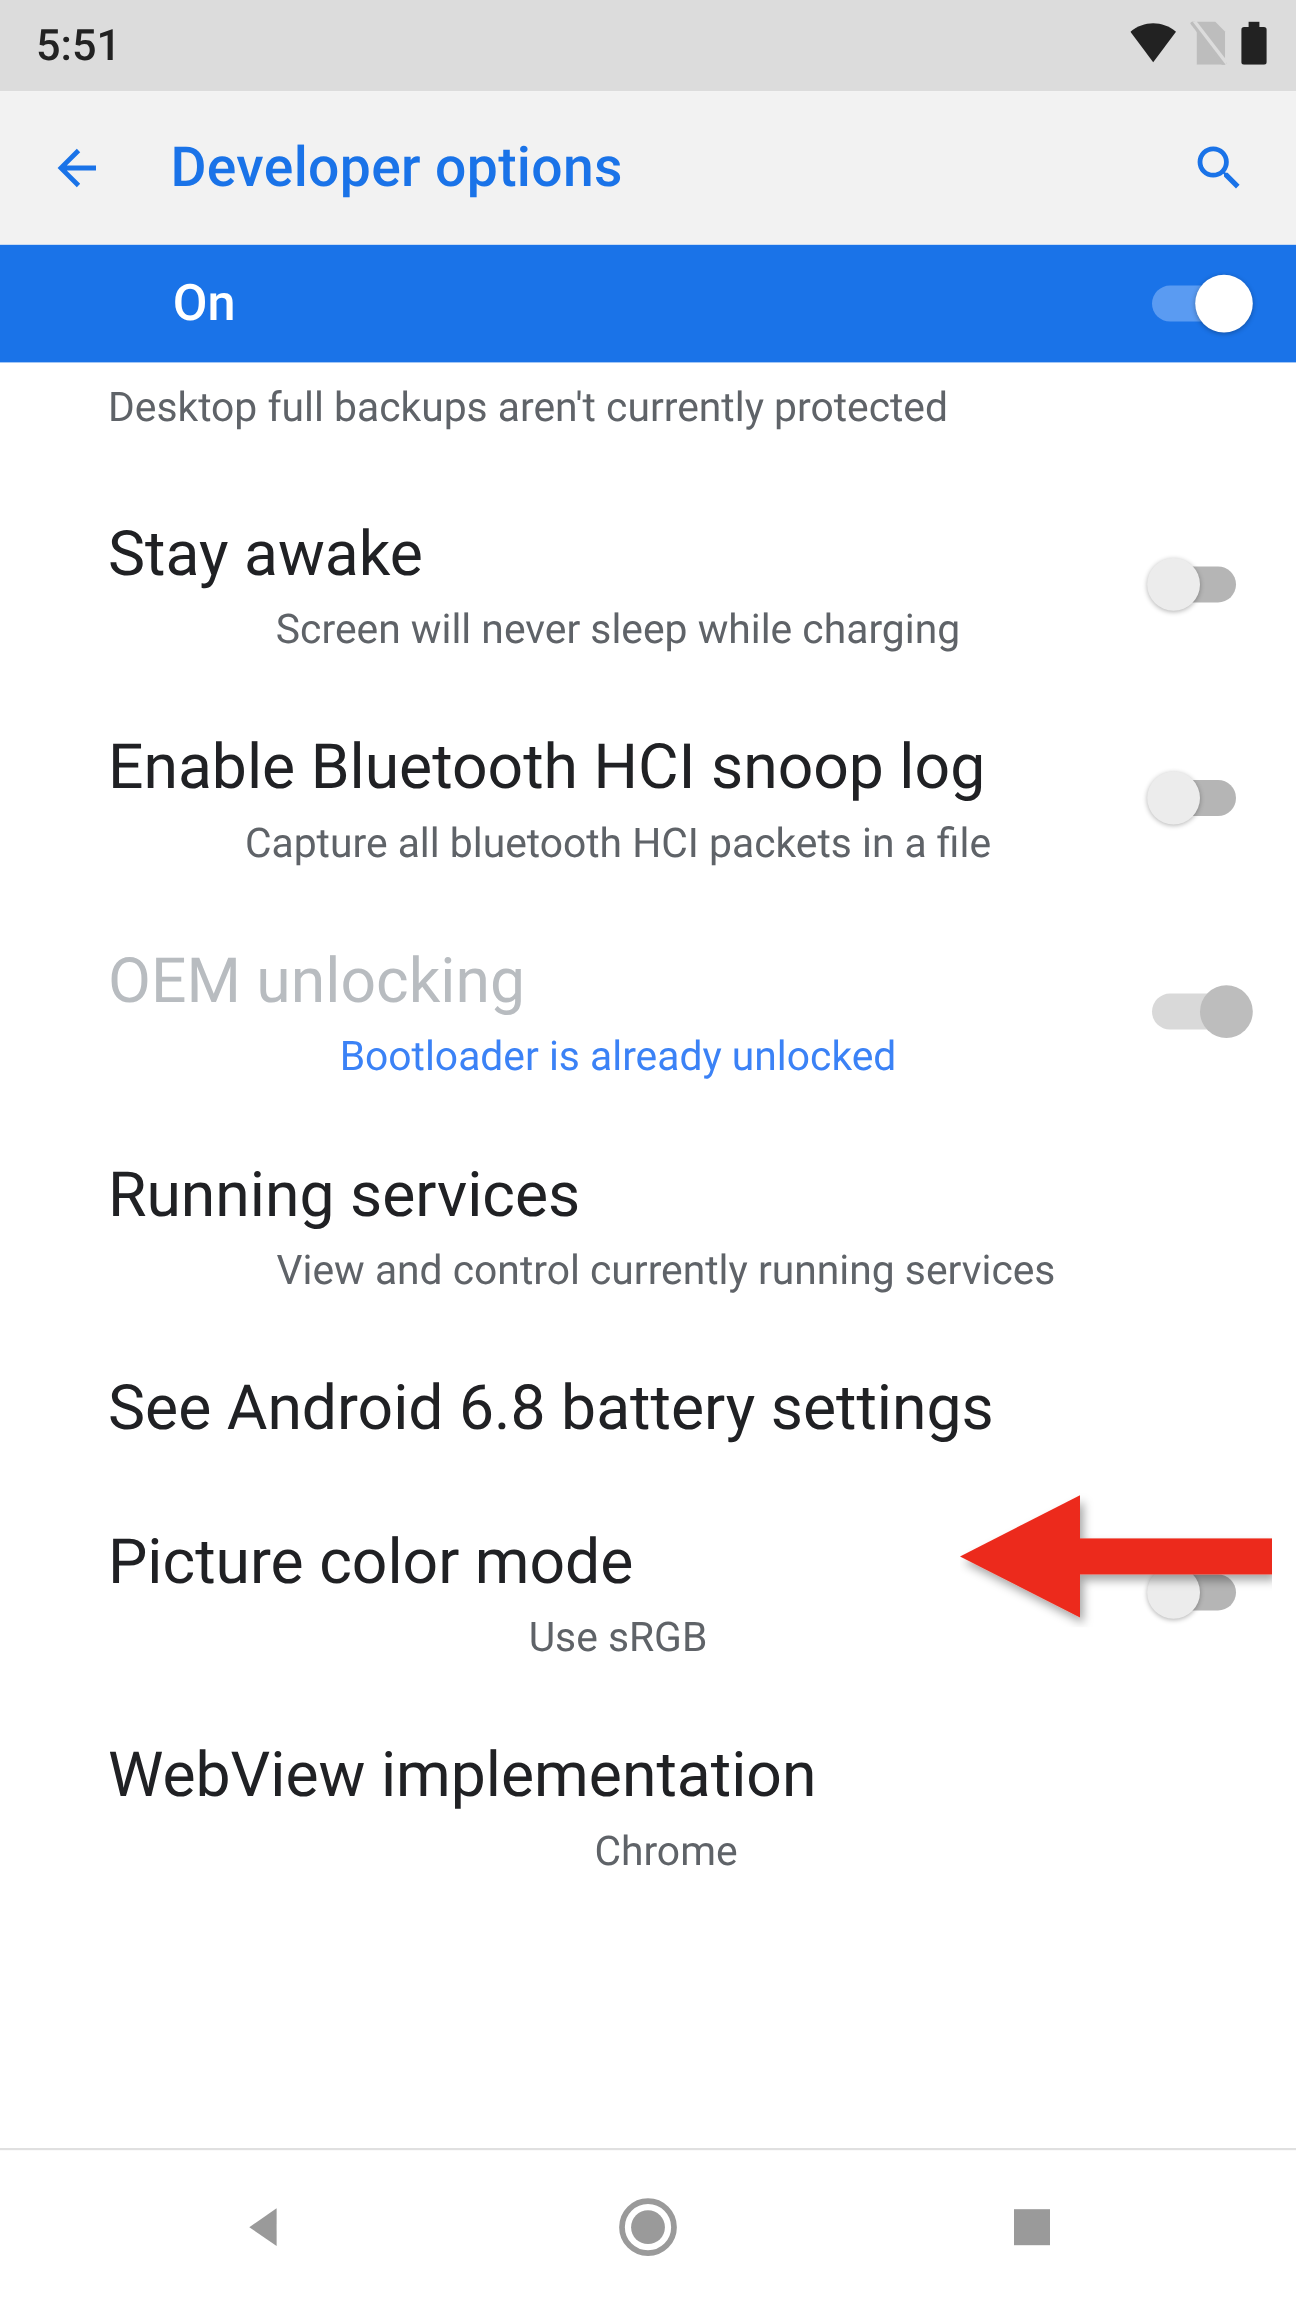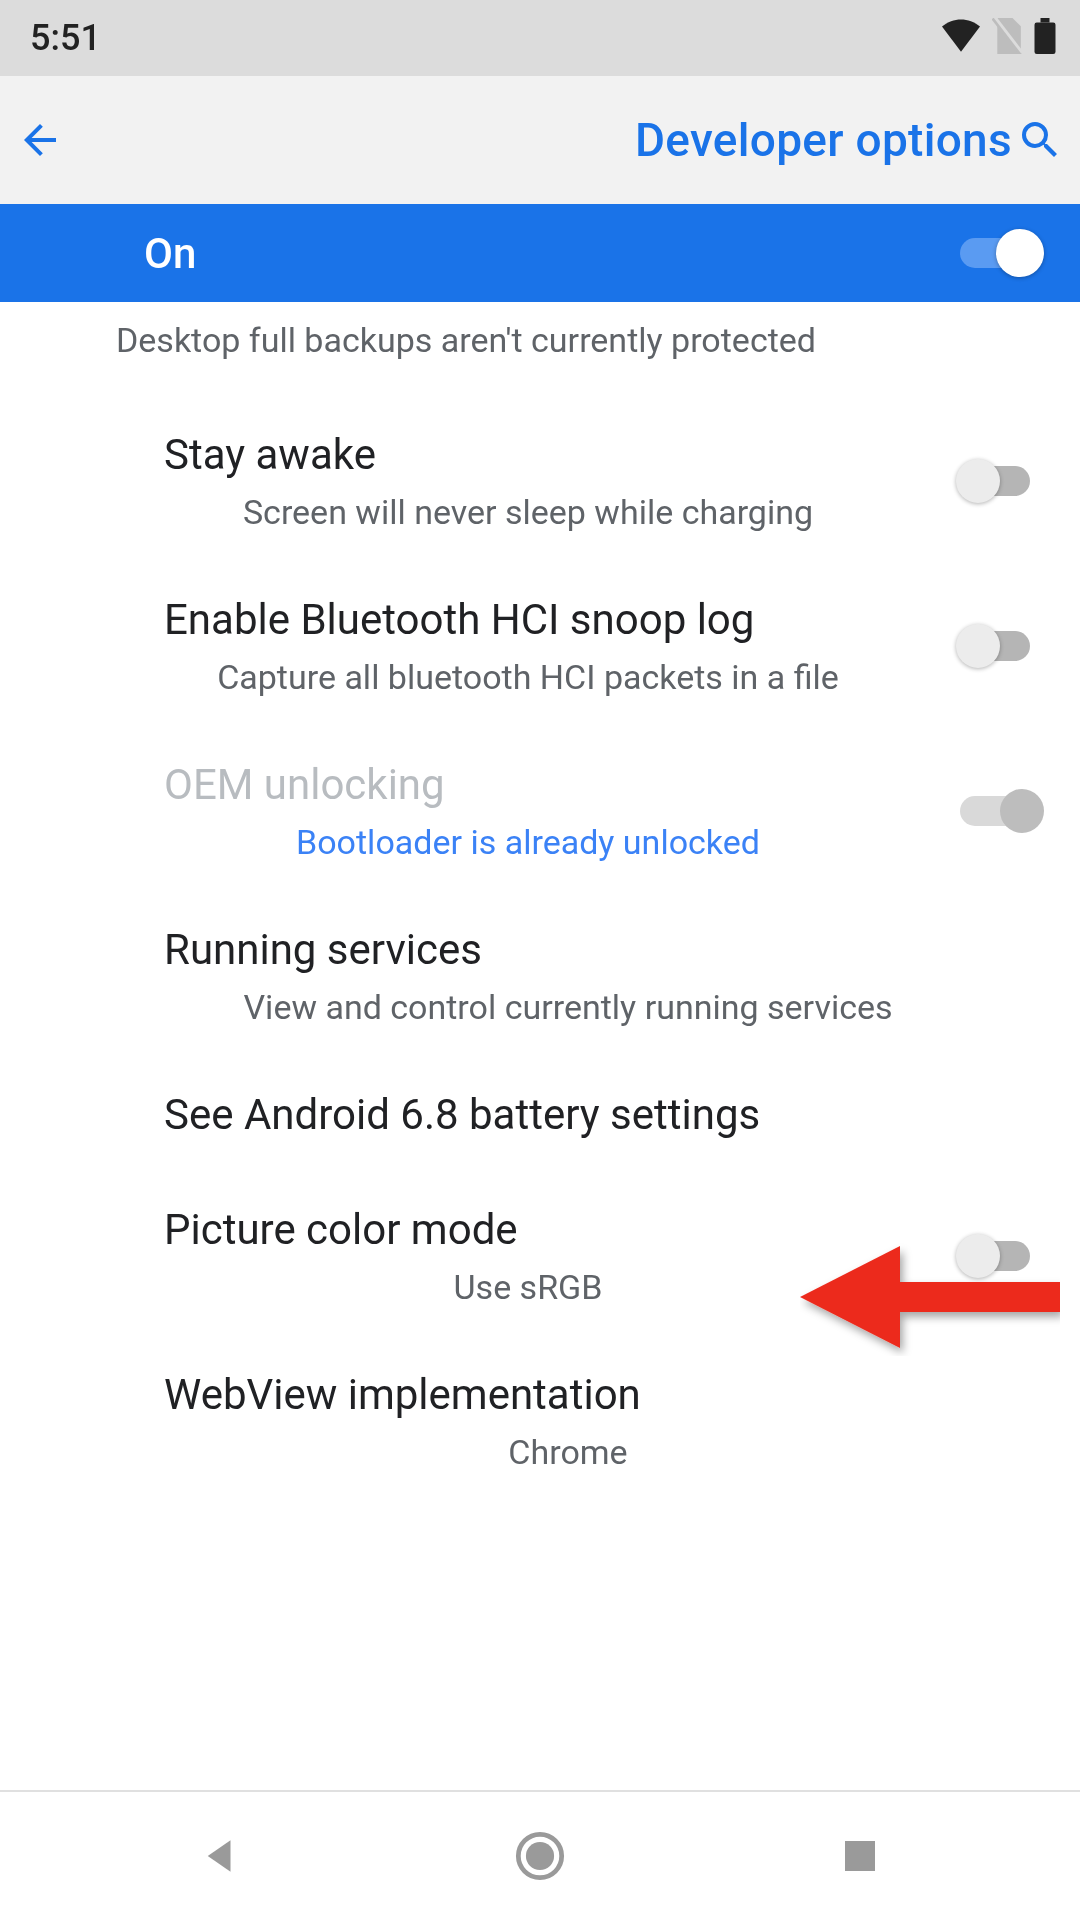--- a/index.html
+++ b/index.html
@@ -16,43 +16,42 @@
   }
   .status-time { font-size: 36px; color: #222; font-weight: 500; }
   .status-icons { display: flex; align-items: center; gap: 12px; }
 
   
   .app-bar {
     height: 128px;
     background: #f2f2f2;
     display: flex;
     align-items: center;
-    padding: 0 12px;
-    text-align: right;
+    padding: 0 36px;
   }
   .back-btn { width: 56px; height: 56px; display:flex; align-items:center; justify-content:center; margin-right: 50px; cursor:pointer; }
   .app-title { flex: 1; font-size: 46px; font-weight: 500; color: #1a73e8; letter-spacing: 0.3px; }
   .search-btn { width: 56px; height: 56px; display:flex; align-items:center; justify-content:center; cursor:pointer; }
 
   
   .master-toggle {
     height: 98px;
     background: #1a73e8;
     display: flex;
     align-items: center;
     padding: 0 40px 0 144px;
   }
   .master-label { flex:1; font-size: 42px; color: #fff; font-weight: 500; }
 
   
-  .list { padding-left: 116px; padding-right: 40px; }
+  .list { padding-left: 90px; padding-right: 40px; }
   .cut-line { padding: 18px 0 40px 0; font-size: 34px; color: #5f6368; }
   .item { display:flex; align-items:center; padding: 28px 0 32px 0; }
   .item-text { flex:1; padding-right: 20px; }
-  .item-title { font-size: 42px; color: #202124; line-height: 1.3; margin-left: 48px; }
+  .item-title { font-size: 52px; color: #202124; line-height: 1.3; }
   .item-sub { font-size: 34px; color: #5f6368; margin-top: 8px; line-height: 1.25; text-align: center; }
   .item.disabled .item-title { color: #b8bcc0; }
   .item.disabled .item-sub { color: #3b82f6; }
 
   
   .switch {
     width: 80px; height: 44px; position: relative; flex-shrink:0;
   }
   .switch-track {
     position:absolute; top:50%; left:0; transform:translateY(-50%);

